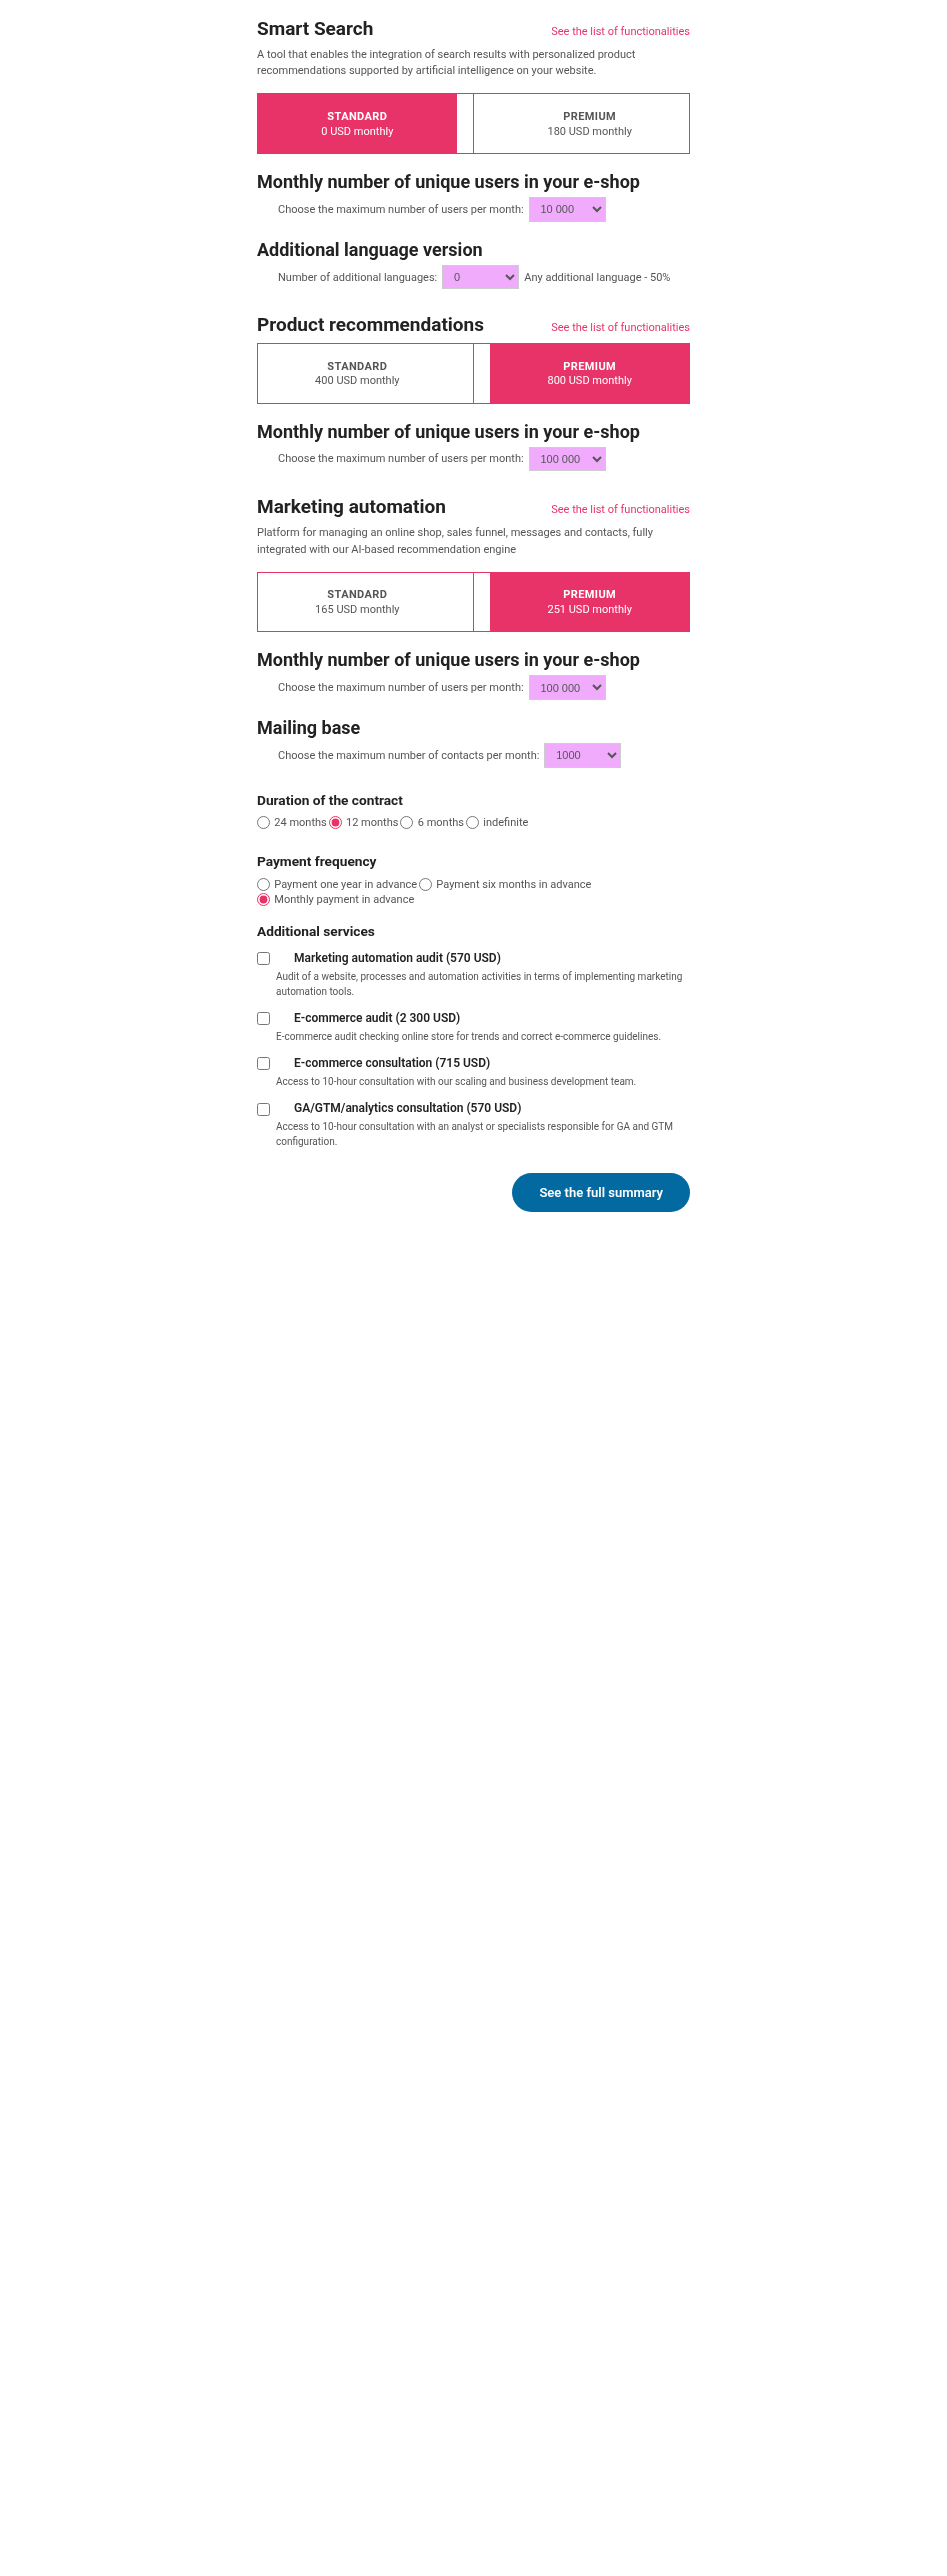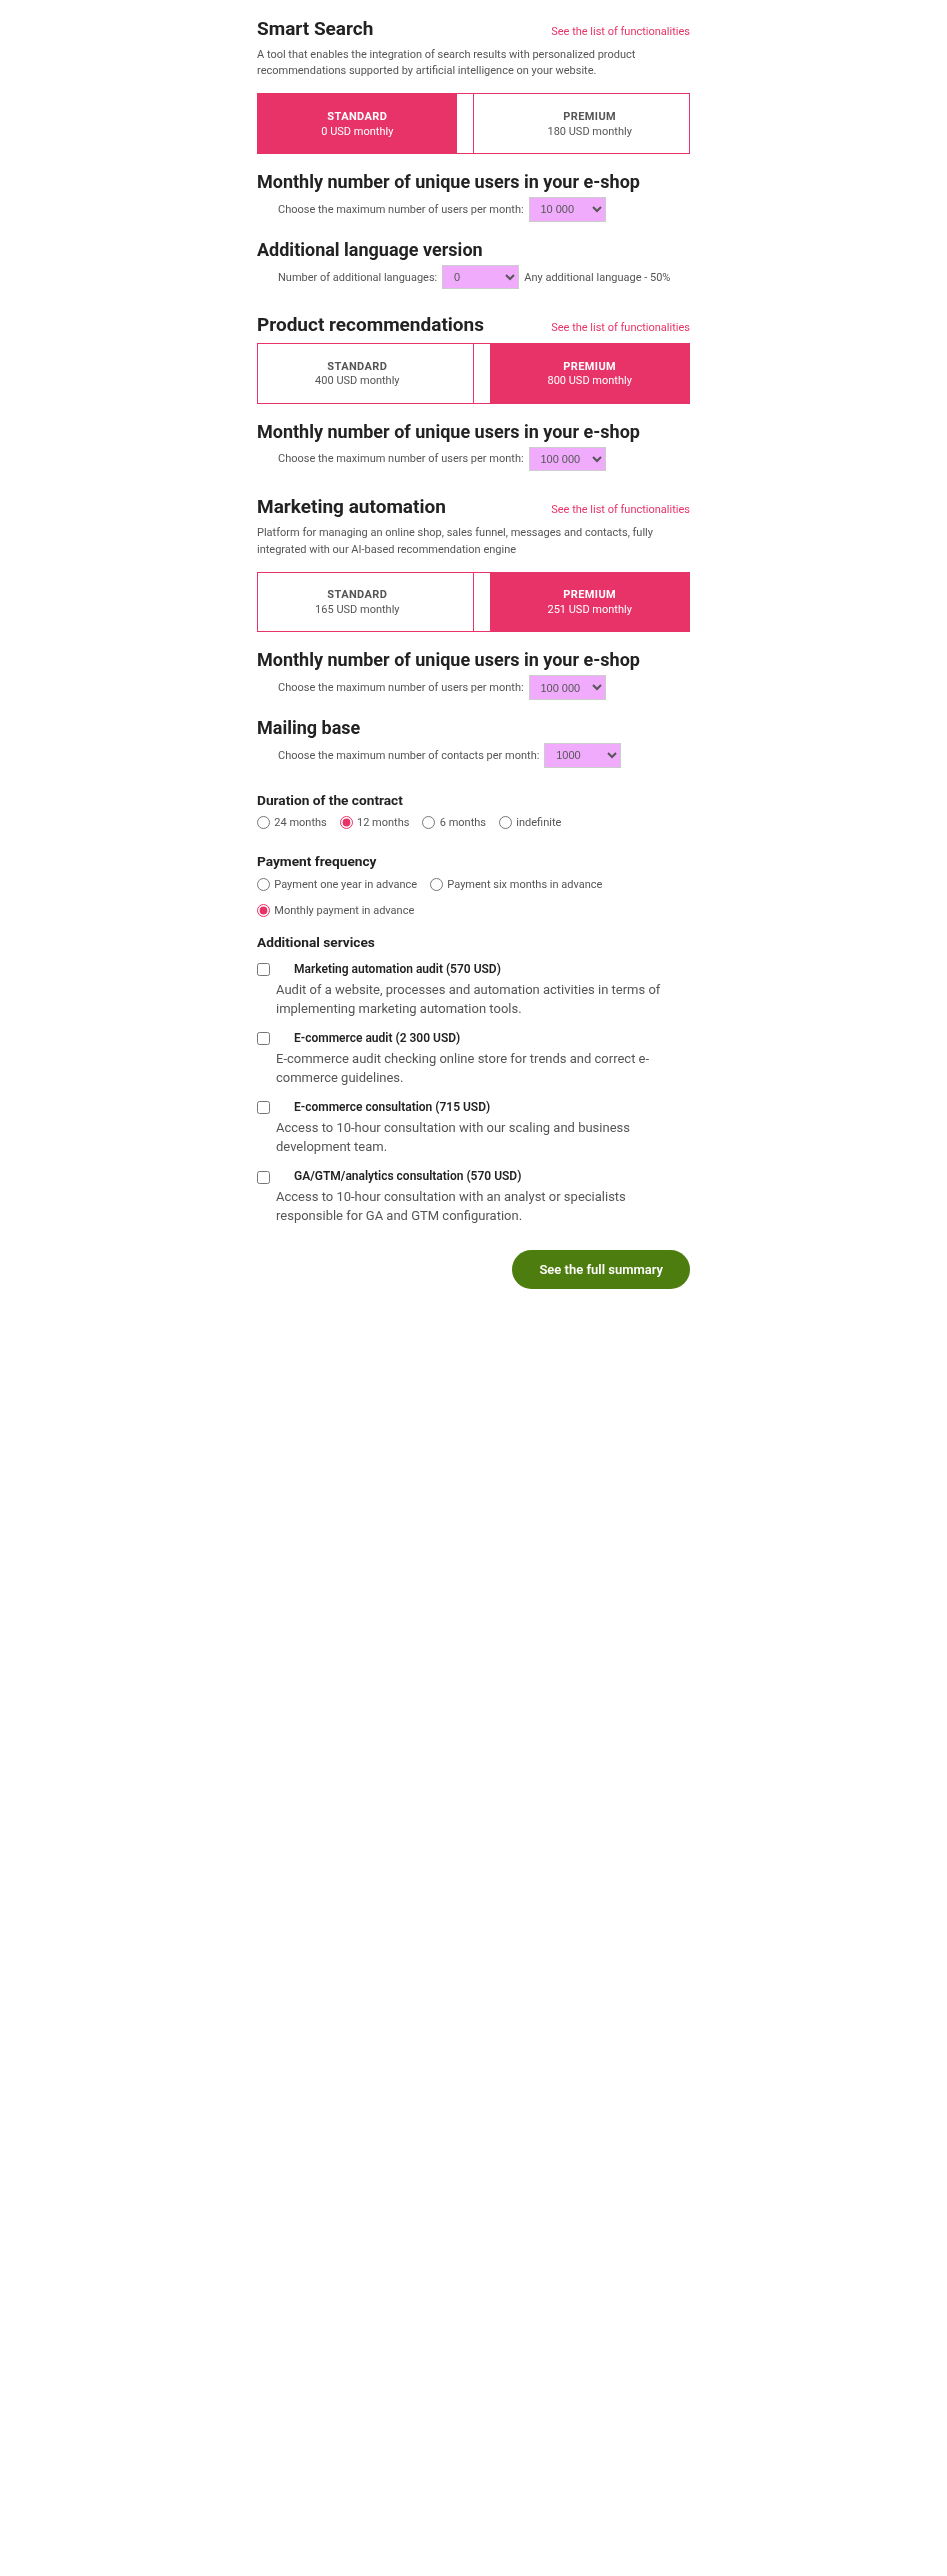--- a/index.html
+++ b/index.html
@@ -113,21 +113,21 @@
     
     .big-section {
       margin-top: 24px;
     }
 
     
     .radio-group {
       display: flex;
       align-items: center;
       flex-wrap: wrap;
-      gap: 13px;
+      gap: 2px;
       margin-bottom: 17px;
     }
     .radio-group label {
       display: flex;
       align-items: center;
       gap: 4.3px;
       font-size: 11px;
       color: #555;
       cursor: pointer;
     }
@@ -155,35 +155,35 @@
       font-weight: 600;
       color: #222;
       cursor: pointer;
     }
     .service-item input[type="checkbox"] {
       accent-color: #e83368;
       margin-top: 1.7px;
       flex-shrink: 0;
     }
     .service-desc {
-      font-size: 13px;
+      font-size: 10px;
       color: #555;
       margin-left: 19px;
       margin-top: 3.4px;
       line-height: 1.5;
     }
 
     
     .cta-row {
       display: flex;
       justify-content: flex-end;
       margin-top: 24px;
     }
     .cta-btn {
-      background: #4d7c0f;
+      background: #0369a1;
       color: #fff;
       border: none;
       border-radius: 21.4px;
       padding: 12px 27px;
       font-size: 13px;
       font-weight: 600;
       cursor: pointer;
       font-family: inherit;
     }
 

